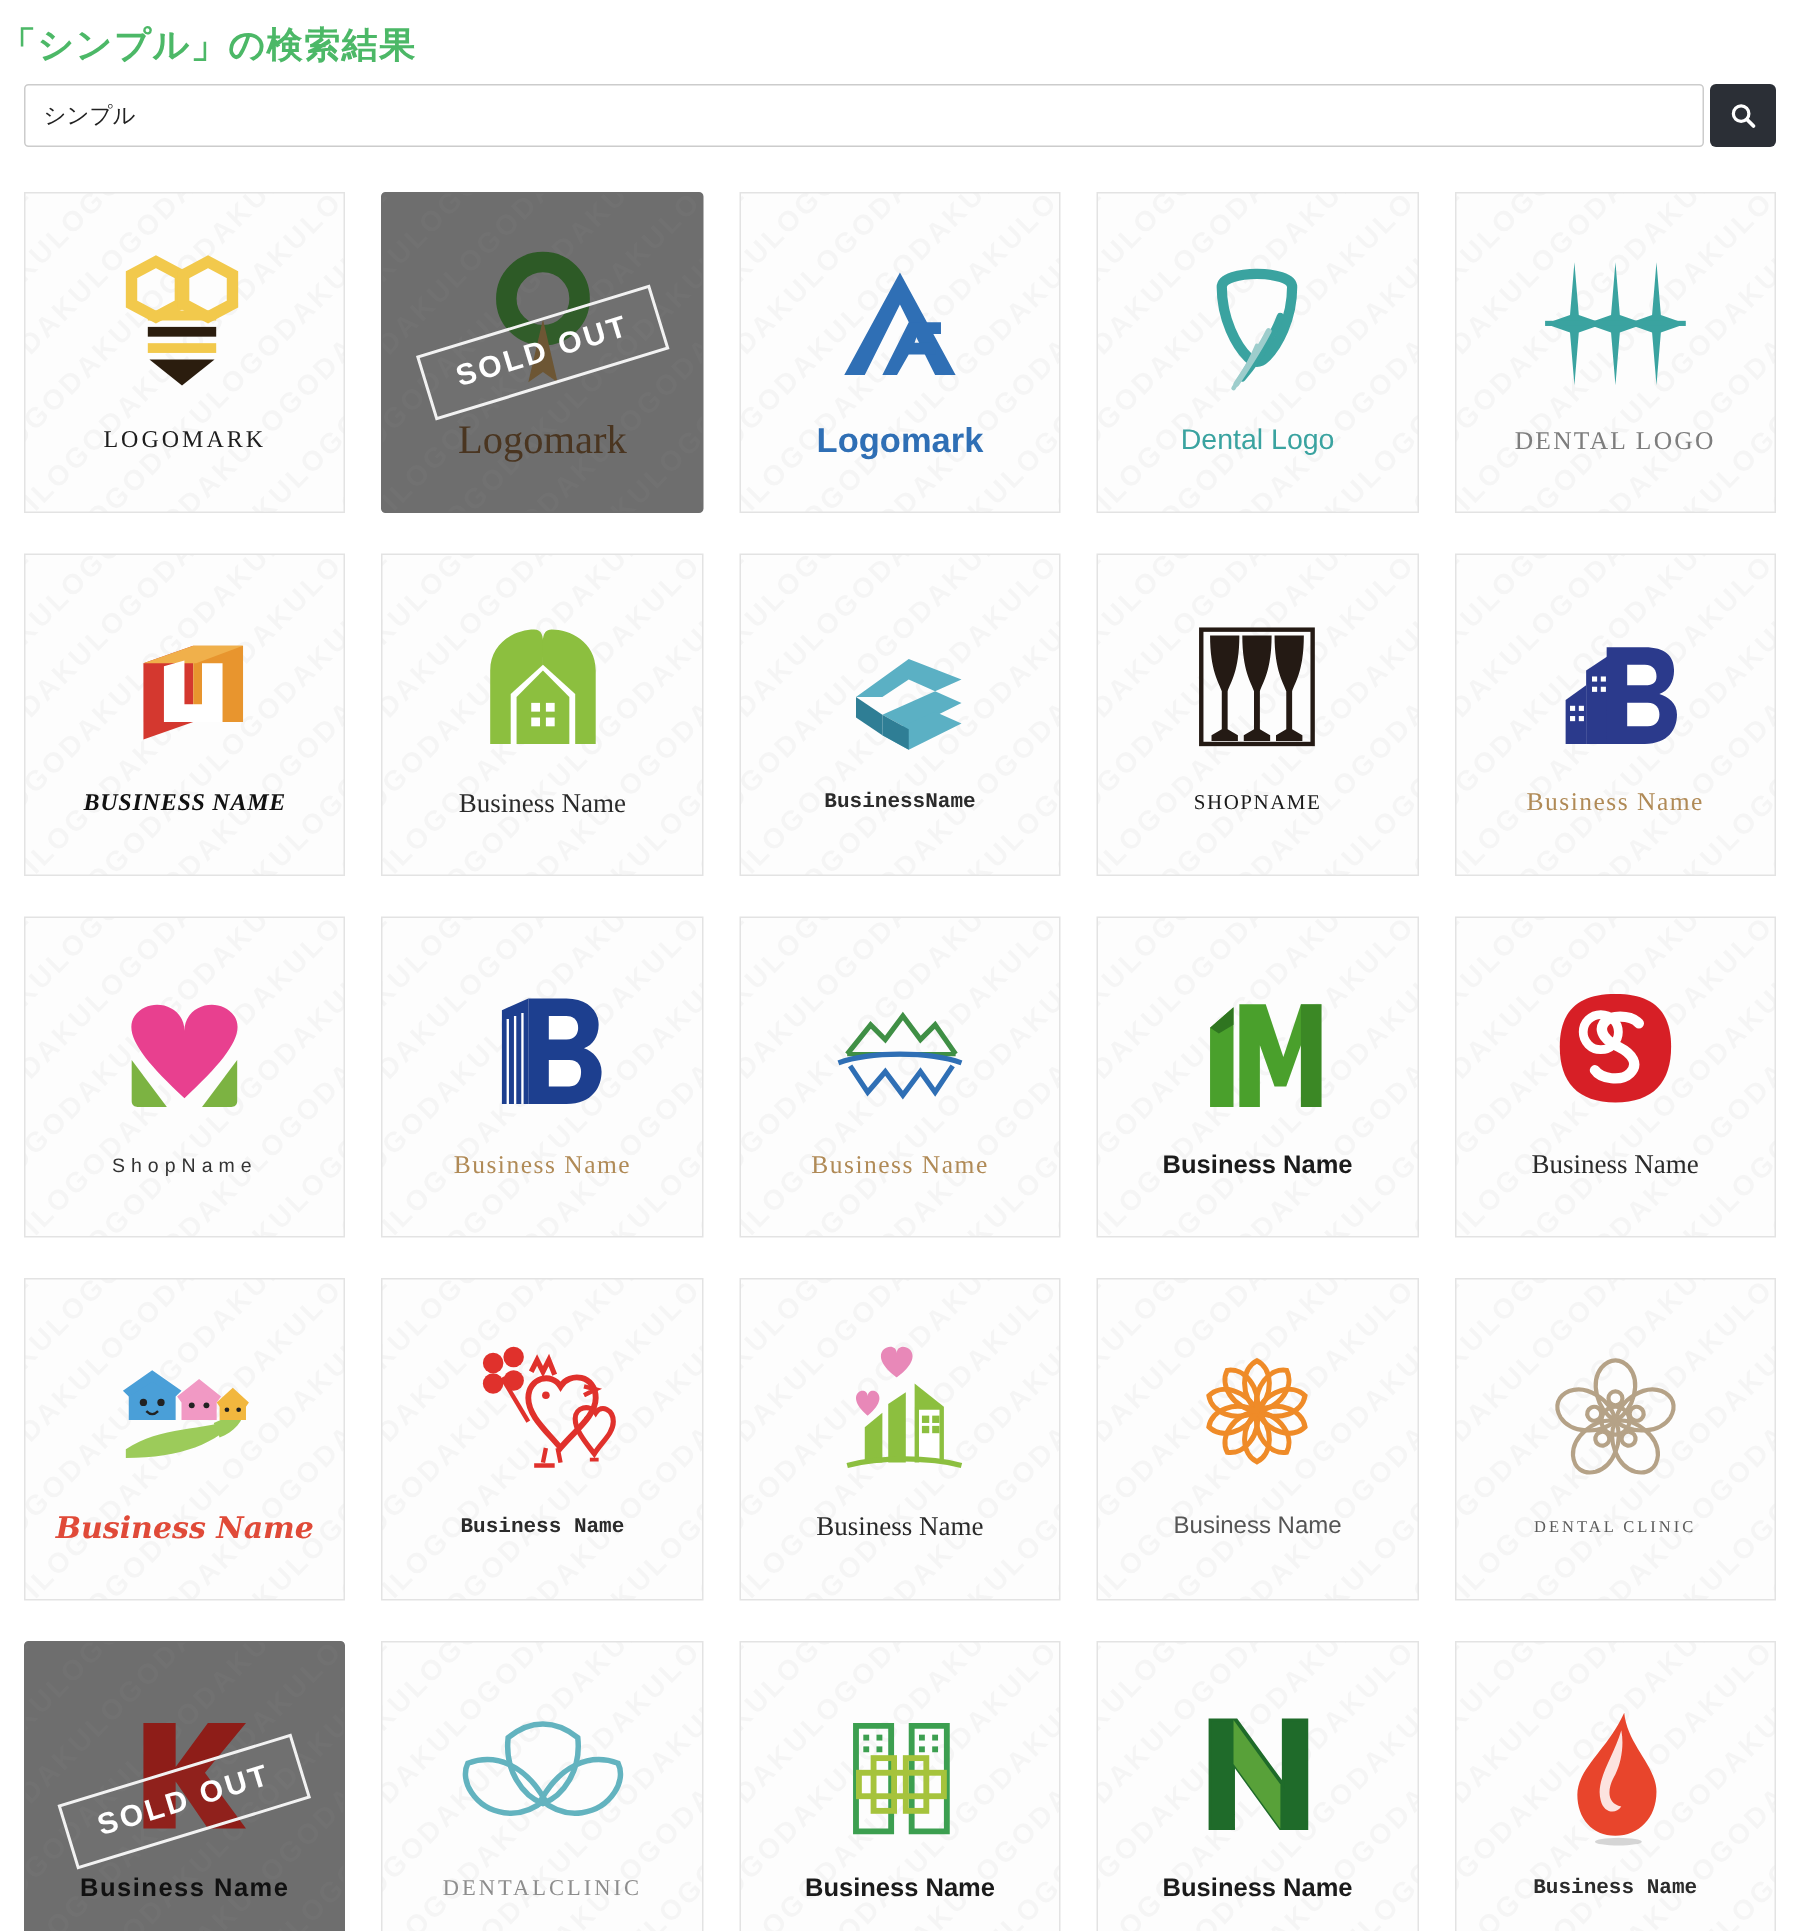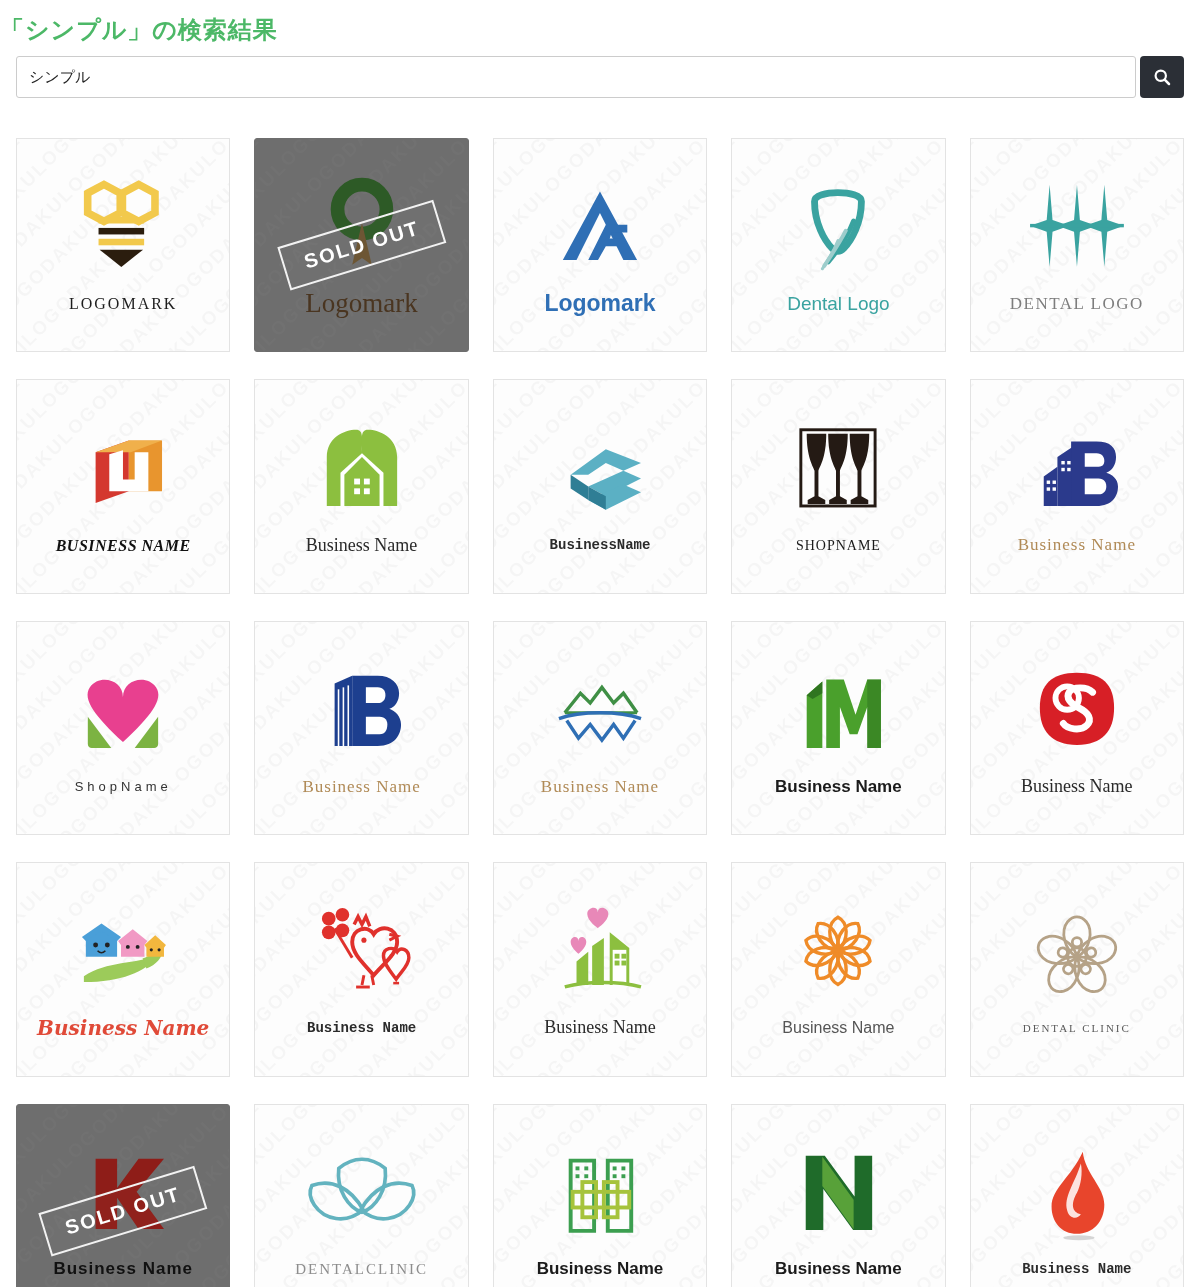--- a/index.html
+++ b/index.html
@@ -19,21 +19,21 @@
     letter-spacing: 1px;
     padding: 14px 0 10px;
     margin: 0;
     font-family: "DejaVu Sans", sans-serif;
   }
 
   .search-bar {
     display: flex;
     align-items: stretch;
     padding: 0 16px;
-    margin-bottom: 40px;
+    margin-bottom: 30px;
     gap: 4px;
   }
   .search-input {
     flex: 1 1 auto;
     height: 42px;
     border: 1px solid #ccc;
     border-radius: 3px;
     background: #fff;
     padding: 0 12px;
     font-size: 15px;

